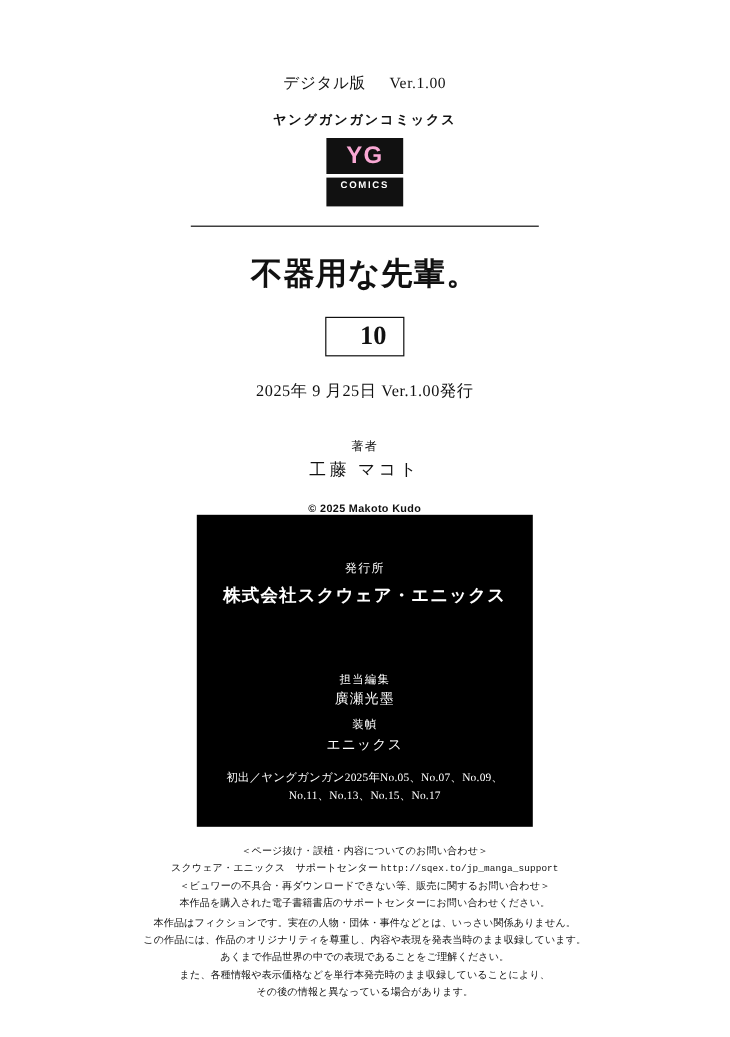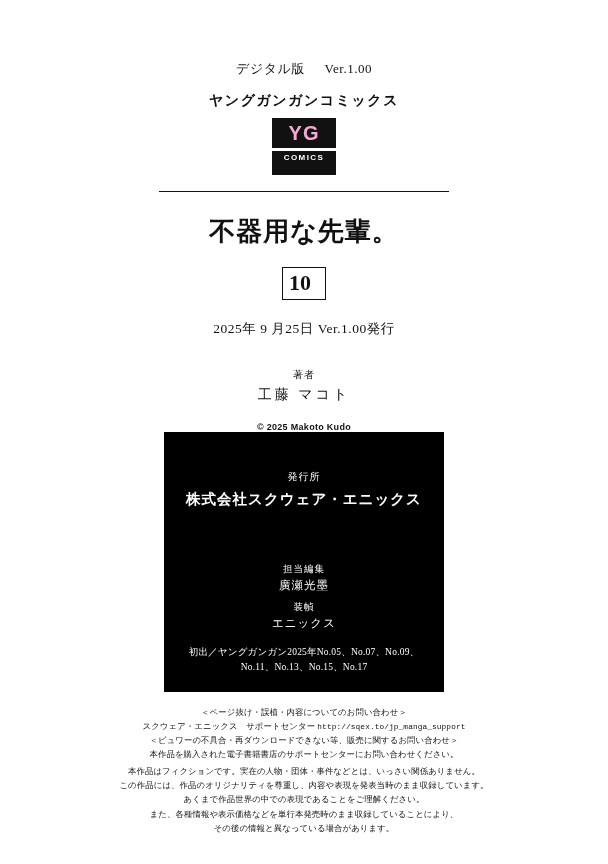--- a/index.html
+++ b/index.html
@@ -30,21 +30,21 @@
   .edition-line {
     font-size: 13px;
     letter-spacing: 0.5px;
     margin-bottom: 14px;
   }
   .edition-line .ver {
     margin-left: 16px;
   }
   .imprint-name {
     font-family: "Liberation Sans", "DejaVu Sans", sans-serif;
-    font-size: 14px;
+    font-size: 11px;
     font-weight: bold;
     letter-spacing: 1.5px;
     margin-bottom: 8px;
   }
 
   
   .logo-wrap {
     display: flex;
     justify-content: center;
     margin-bottom: 16px;
@@ -86,21 +86,21 @@
   .book-title {
     font-size: 26px;
     font-weight: bold;
     letter-spacing: 1px;
     margin-bottom: 18px;
   }
 
   .volume-box {
     display: inline-block;
     border: 1.5px solid #111111;
-    padding: 2px 14px 4px 6px;
+    padding: 2px 14px 4px 28px;
     font-size: 22px;
     font-weight: bold;
     line-height: 1.15;
     margin-bottom: 20px;
   }
 
   .pubdate {
     font-size: 13.5px;
     letter-spacing: 0.5px;
     margin-bottom: 30px;

